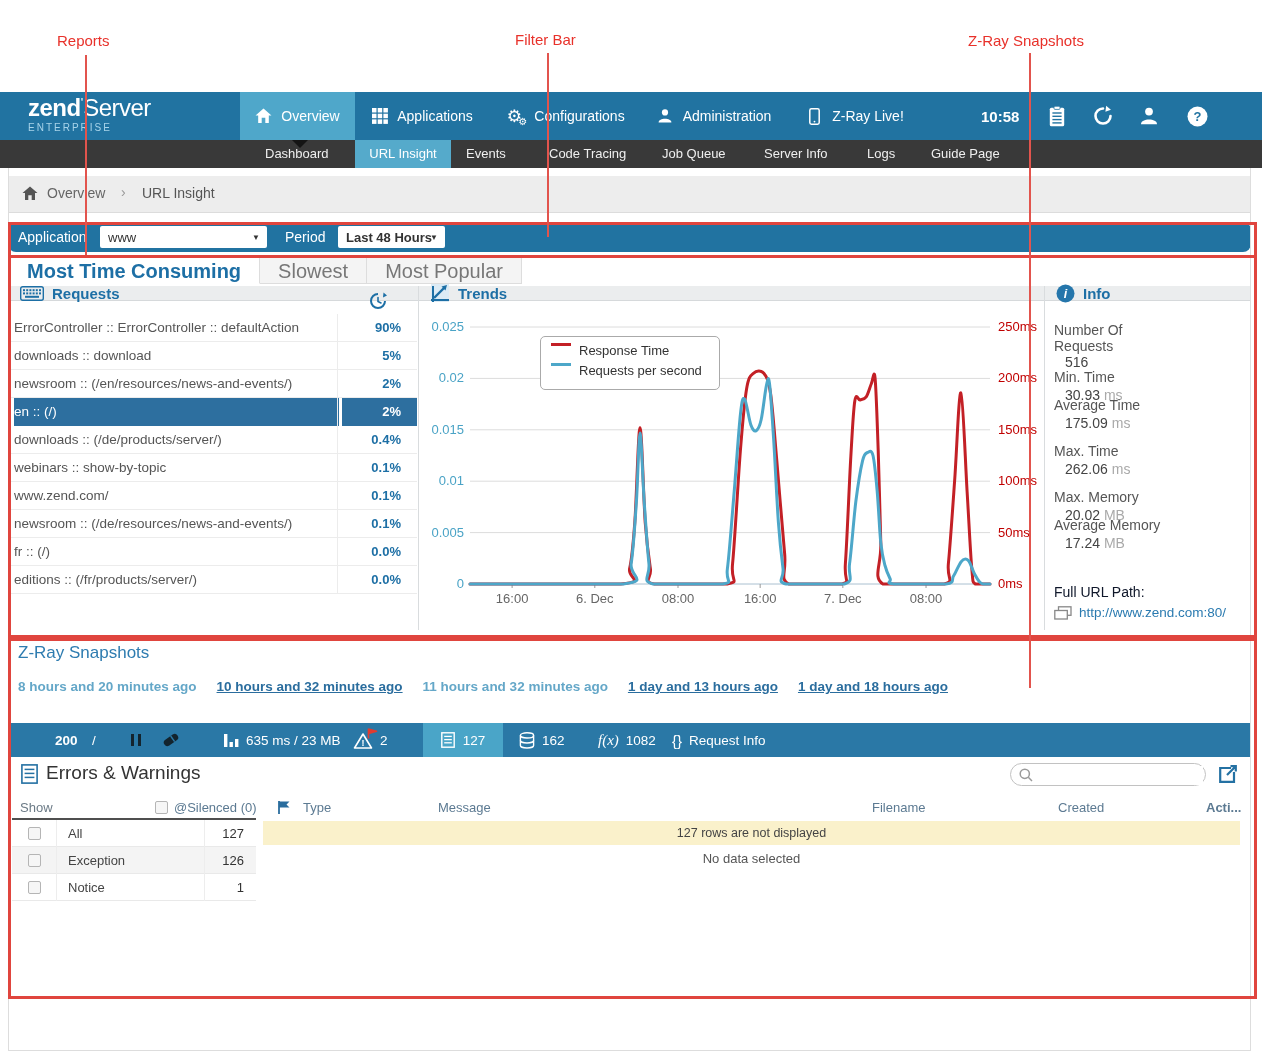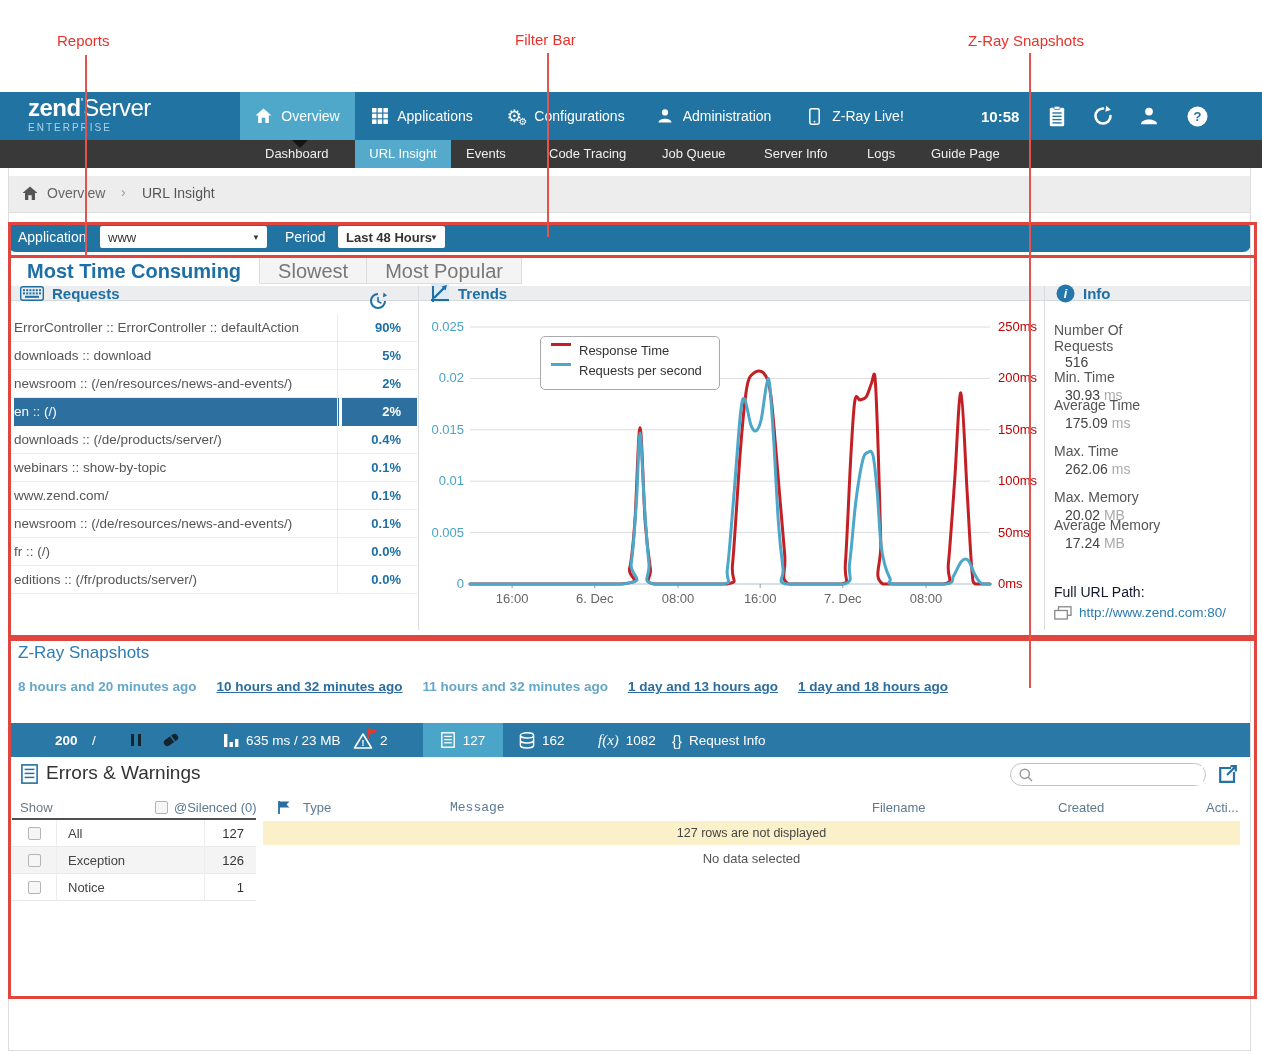--- a/index.html
+++ b/index.html
@@ -525,24 +525,24 @@
   <span class="colhdr" style="left:20px;color:#6b7a86;">Show</span>
   <span class="ckbox" style="left:155px;top:801px;"></span>
   <span class="colhdr" style="left:174px;">@Silenced (0)</span>
   <span class="abs" style="left:277px;top:800px;">
     <svg width="15" height="15" viewBox="0 0 15 15">
         <path d="M2 1 V14" stroke="#2a6d9e" stroke-width="1.8"></path>
         <path d="M2 1.5 H12.5 L9.5 4.5 L12.5 7.5 H2 Z" fill="#2a6d9e"></path>
       </svg>
   </span>
   <span class="colhdr" style="left:303px;">Type</span>
-  <span class="colhdr" style="left:450px;font-family:Liberation Mono, monospace;">Message</span>
+  <span class="colhdr" style="left:438px;">Message</span>
   <span class="colhdr" style="left:872px;">Filename</span>
   <span class="colhdr" style="left:1058px;">Created</span>
-  <span class="colhdr" style="left:1206px;">Acti...</span>
+  <span class="colhdr" style="left:1206px;font-weight:bold;">Acti...</span>
 
   <div class="abs" style="left:12px;top:818px;width:244px;height:2px;background:#4f4f4f;"></div>
   <div class="ftable-row" style="top:820px;">
     <span class="ckbox" style="left:16px;top:7px;"></span>
     <span class="lab">All</span>
     <span class="cnt">127</span>
   </div>
   <div class="ftable-row" style="top:847px;background:#f4f4f4;">
     <span class="ckbox" style="left:16px;top:7px;"></span>
     <span class="lab">Exception</span>

